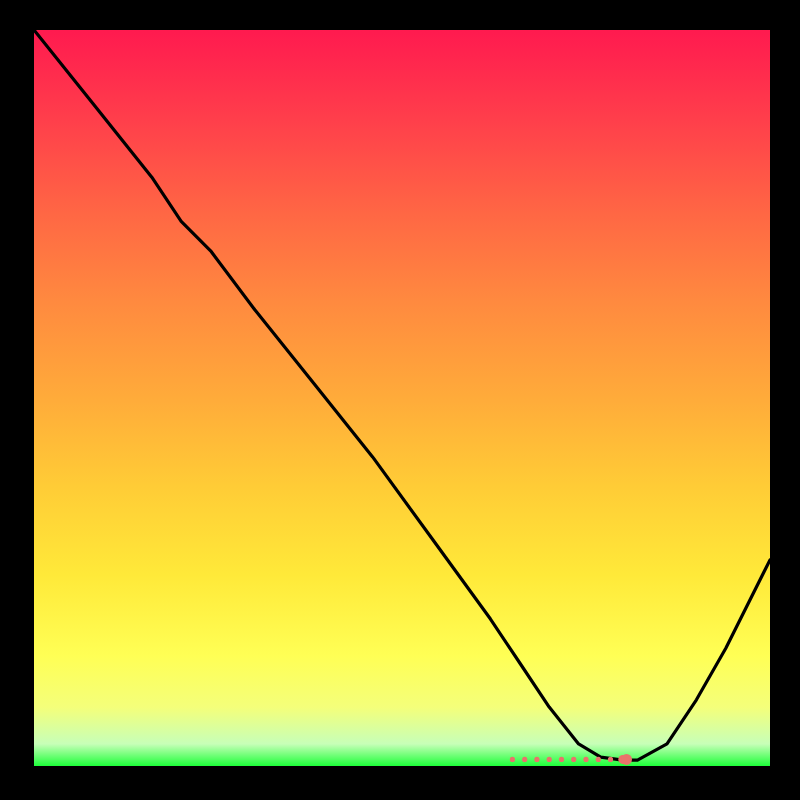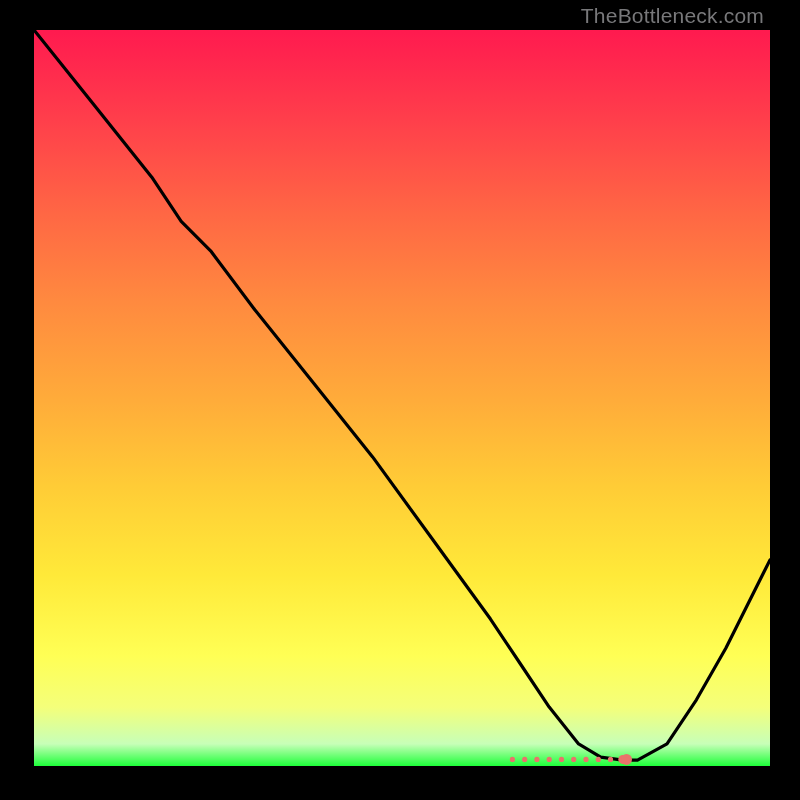--- a/index.html
+++ b/index.html
@@ -44,21 +44,20 @@
     font-size: 21px;
     color: #78787a;
     letter-spacing: 0.2px;
   }
 </style>
 </head>
 <body>
 
 <div class="canvas">
 
-  <div class="watermark">TheBottleneck.com</div>
 
   <div class="plot-area">
     <div class="gradient"></div>
     <svg class="curve" width="736" height="736" viewBox="0 0 736 736">
       <path id="curve-path" fill="none" stroke="#000" stroke-width="3.2" stroke-linejoin="round" stroke-linecap="round" d="M0.0 0.0 L58.9 73.6 L117.8 147.2 L147.2 191.4 L176.6 220.8 L220.8 279.7 L279.7 353.3 L338.6 426.9 L397.4 507.8 L456.3 588.8 L485.8 633.0 L515.2 677.1 L544.6 713.9 L566.7 727.2 L588.8 730.1 L603.5 730.1 L633.0 713.9 L662.4 669.8 L691.8 618.2 L736.0 529.9"></path>
       <g id="markers">
           <circle cx="478.4" cy="729.4" r="2.6" fill="#e9736b"></circle>
           <circle cx="490.7" cy="729.4" r="2.6" fill="#e9736b"></circle>
           <circle cx="502.9" cy="729.4" r="2.6" fill="#e9736b"></circle>
           <circle cx="515.2" cy="729.4" r="2.6" fill="#e9736b"></circle>

